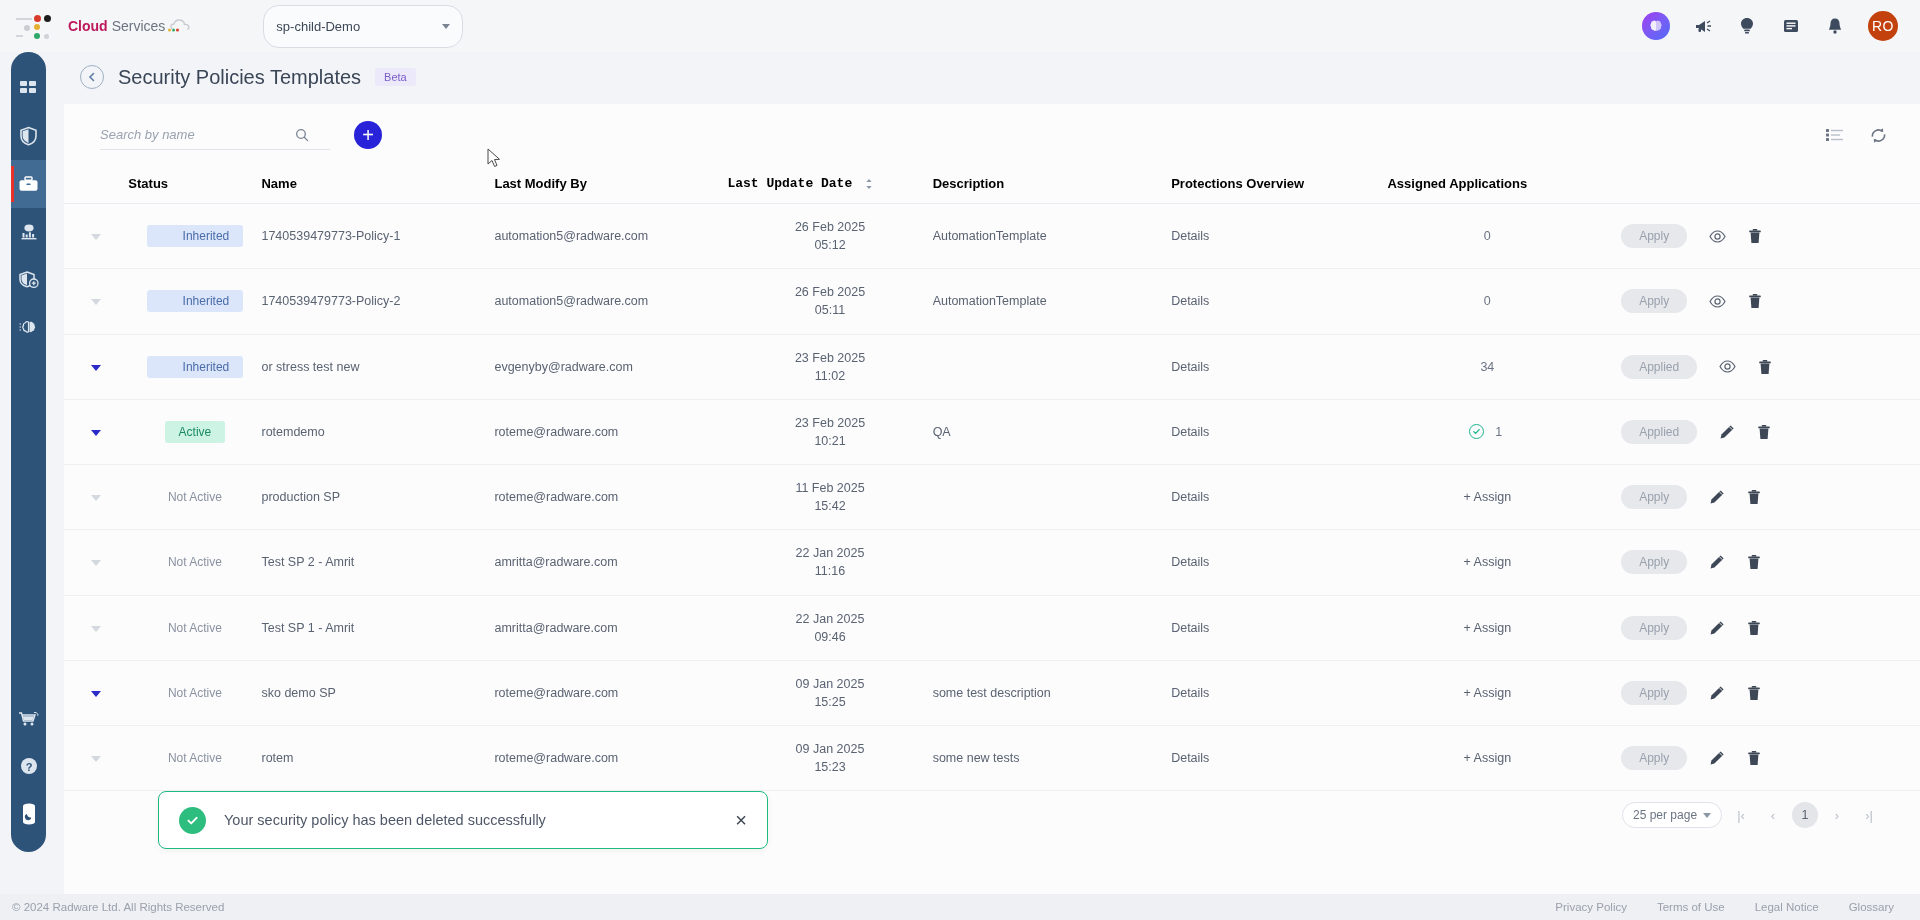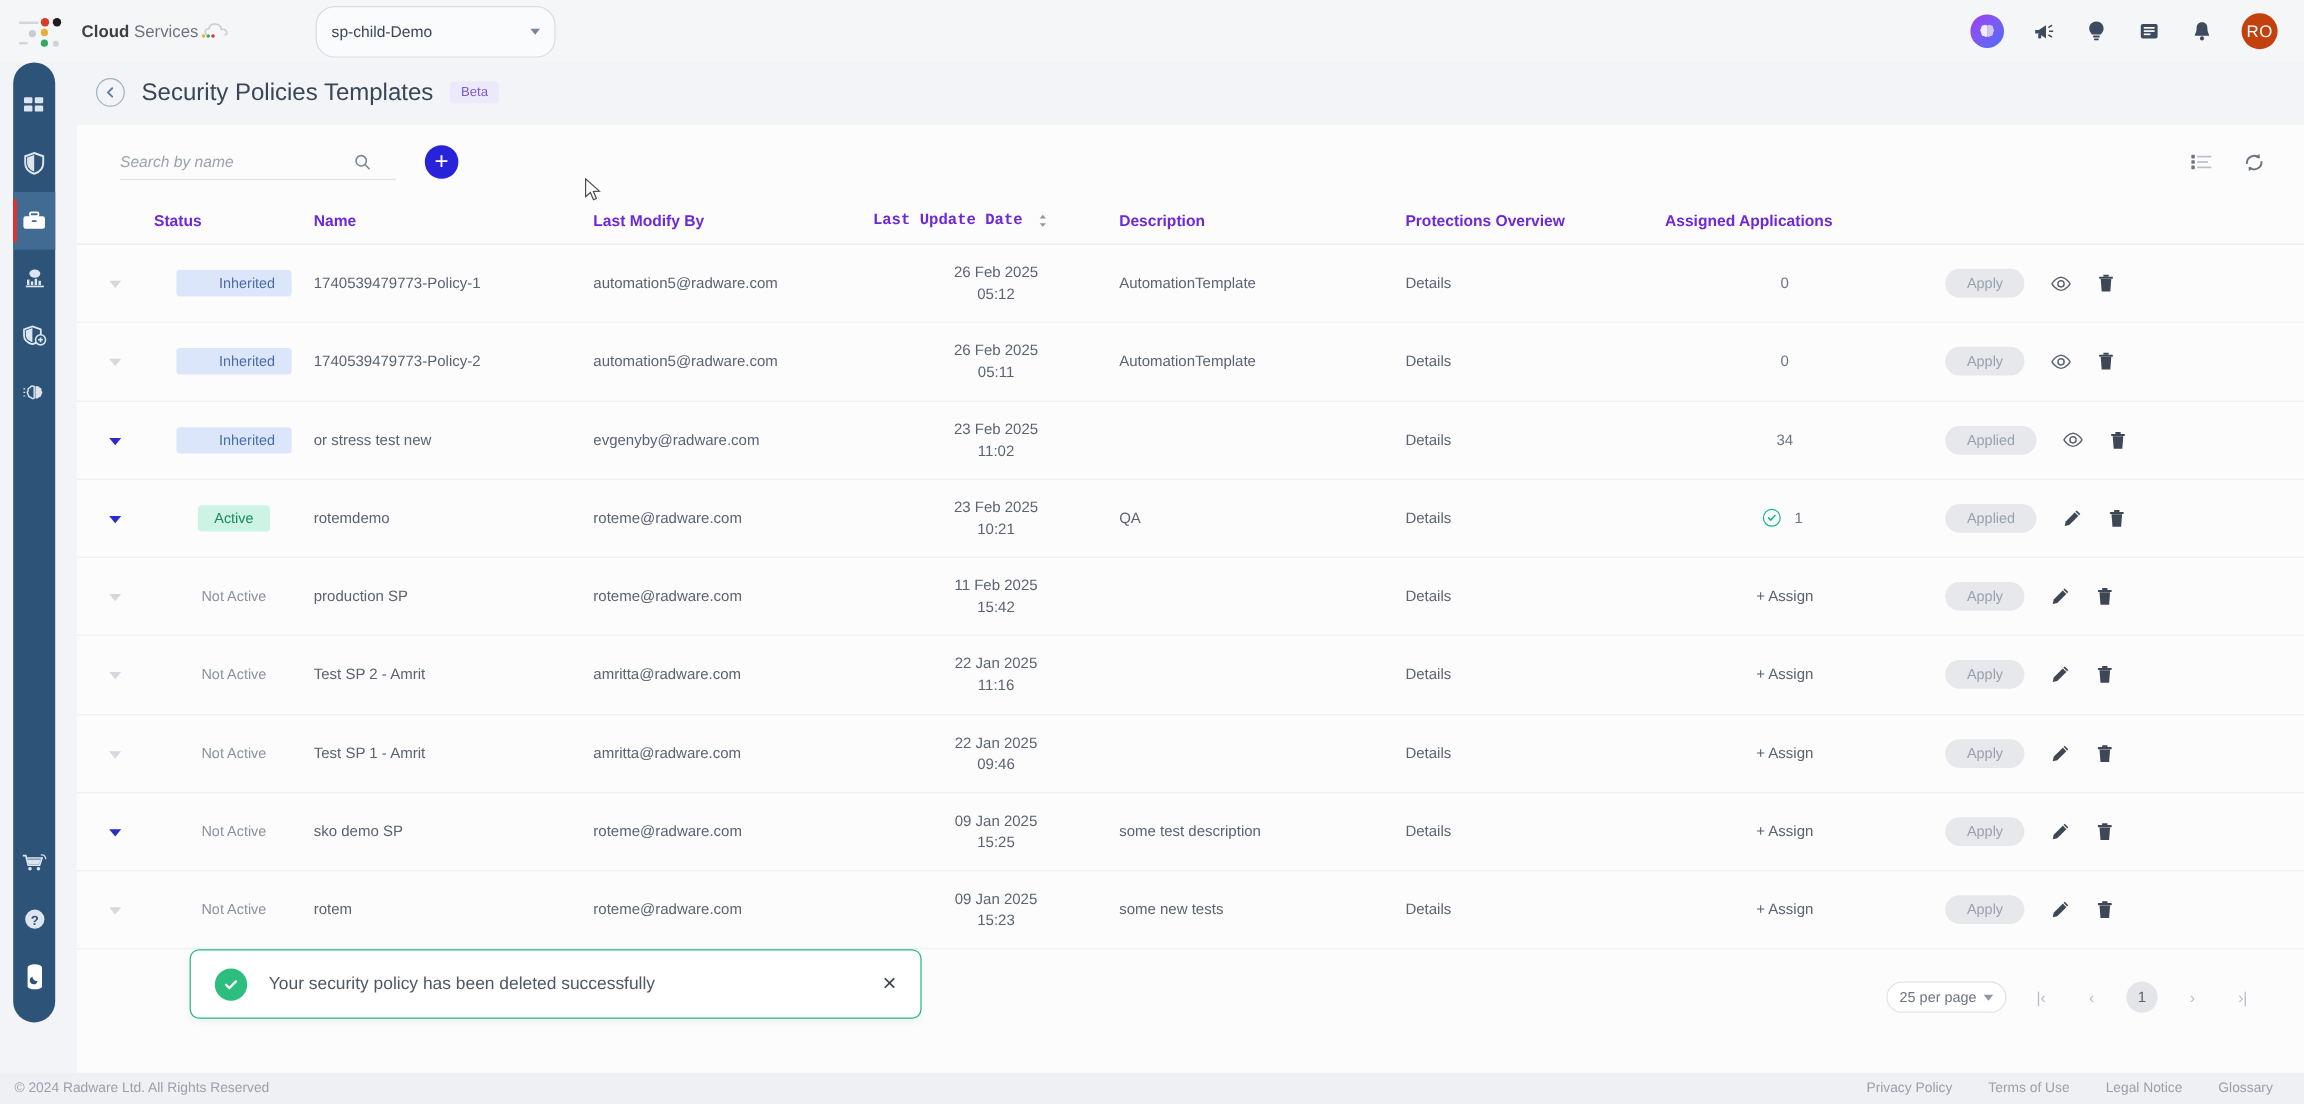--- a/index.html
+++ b/index.html
@@ -15,21 +15,21 @@
   .topbar {
     position: absolute; top: 0; left: 0; width: 1920px; height: 52px;
     background: #f4f6f8;
     display: flex; align-items: center;
   }
   .logo-wrap { display: flex; align-items: center; margin-left: 14px; }
   .logo-dots { position: relative; width: 42px; height: 34px; }
   .logo-dots i { position: absolute; border-radius: 50%; display: block; }
   .ld-line { position:absolute; height:2px; background:#d2d5da; }
   .logo-text { margin-left: 12px; font-size: 14px; color: #3c4757; display:flex; align-items:center; }
-  .logo-text b { font-weight: bold; color:#404040; }
+  .logo-text b { font-weight: bold; color:#be185d; }
   .logo-text span { font-weight: normal; color: #6b7480; margin-left: 4px;}
   .cloud-ico { margin-left:2px; }
 
   .tenant-select {
     margin-left: 68px; width: 200px; height: 43px;
     border: 1px solid #d8dde4; border-radius: 16px; background: #fafbfc;
     display: flex; align-items: center; justify-content: space-between;
     padding: 0 12px; font-size: 13px; color: #3c4757; cursor: pointer;
   }
   .chev-d { width:0;height:0;border-left:4px solid transparent;border-right:4px solid transparent;border-top:5px solid #7b8493; }
@@ -110,21 +110,21 @@
     background: #2823d8; color: #fff;
     display:flex;align-items:center;justify-content:center;
     font-size: 20px; cursor: pointer; line-height: 1;
   }
   .tb-right { position:absolute; right: 32px; display:flex; align-items:center; gap: 26px; }
   .tb-ico { cursor: pointer; display:flex; }
 
   
   table.grid { width: 1856px; border-collapse: collapse; table-layout: fixed; }
   table.grid th {
-    font-size: 13px; color: #6d28d9; font-weight: bold;
+    font-size: 13px; color: #000000; font-weight: bold;
     text-align: left; padding: 10px 0 12px 0;
     border-bottom: 1px solid #e8ebef;
   }
   table.grid td {
     font-size: 12.5px; color: #5a6372; padding: 14px 0;
     border-bottom: 1px solid #eef0f3; vertical-align: middle;
   }
   .c-exp   { width: 58px;  text-align:center; }
   .c-stat  { width: 120px; text-align:center; }
   .c-name  { width: 210px; }
@@ -183,22 +183,22 @@
   }
   .toast-check {
     width:27px;height:27px;border-radius:50%;background:#2dbd7e;
     display:flex;align-items:center;justify-content:center; flex:none;
   }
   .toast-msg { margin-left:18px; font-size:14.5px; color:#4e5767; flex:1; }
   .toast-close { font-size:20px; color:#3d4553; cursor:pointer; line-height:1; }
 
   
   .pager {
-    position:absolute; right: 38px; bottom: 50px;
-    display:flex; align-items:center; gap:16px;
+    position:absolute; right: 38px; bottom: 66px;
+    display:flex; align-items:center; gap:6px;
   }
   .per-page {
     width:100px;height:26px;border:1px solid #dfe3e9;border-radius:13px;
     background:#fff; display:flex;align-items:center;justify-content:space-between;
     padding:0 10px; font-size:12px;color:#6b7482; cursor:pointer;
   }
   .pg-btn {
     width:26px;height:26px;display:flex;align-items:center;justify-content:center;
     font-size:13px;color:#b7bdc7;cursor:pointer;
   }

